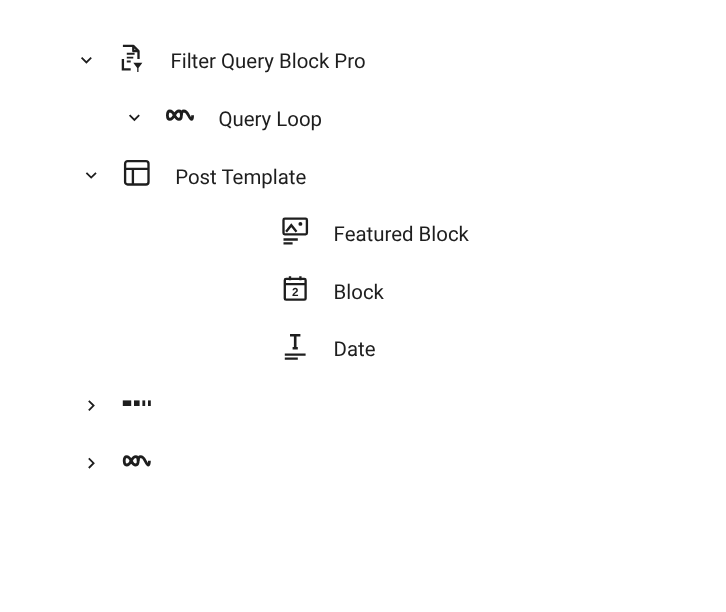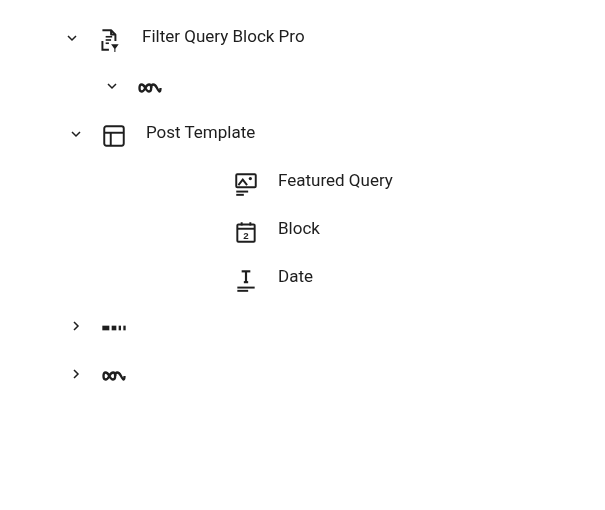--- a/index.html
+++ b/index.html
@@ -8,21 +8,21 @@
       padding: 0;
     }
     body {
       font-family: -apple-system, BlinkMacSystemFont, "Segoe UI", Roboto, sans-serif;
       background: #fff;
       padding: 20px 0 0 0;
       color: #1e1e1e;
     }
     .tree-item {
       display: flex;
-      align-items: flex-start;
+      align-items: flex-end;
       padding: 6px 0;
       cursor: pointer;
       min-height: 48px;
     }
     .caret {
       width: 24px;
       height: 24px;
       display: flex;
       align-items: center;
       justify-content: center;
@@ -80,20 +80,21 @@
     <svg width="14" height="14" viewBox="0 0 14 14" fill="none">
       <path d="M3 5 L7 9 L11 5" stroke="#1e1e1e" stroke-width="1.5" fill="none"></path>
     </svg>
   </span>
   <span class="icon">
     <svg width="28" height="28" viewBox="0 0 24 24" fill="none">
       <path d="M3 12 C3 8, 6 8, 8 12 C10 16, 13 16, 13 12 C13 8, 10 8, 8 12 C6 16, 3 16, 3 12 Z" stroke="#1e1e1e" stroke-width="2" fill="none"></path>
       <path d="M13 12 C13 8, 16 8, 18 12 C20 16, 21 16, 21 12" stroke="#1e1e1e" stroke-width="2" fill="none"></path>
     </svg>
   </span>
+  <span class="label">Query Loop</span>
 </div>
 
 <div class="tree-item indent-2">
   <span class="caret">
     <svg width="14" height="14" viewBox="0 0 14 14" fill="none">
       <path d="M3 5 L7 9 L11 5" stroke="#1e1e1e" stroke-width="1.5" fill="none"></path>
     </svg>
   </span>
   <span class="icon">
     <svg width="26" height="26" viewBox="0 0 24 24" fill="none">
@@ -109,21 +110,21 @@
   <span class="caret-spacer"></span>
   <span class="icon">
     <svg width="26" height="26" viewBox="0 0 24 24" fill="none">
       <rect x="3" y="3" width="18" height="12" rx="1" stroke="#1e1e1e" stroke-width="1.8" fill="none"></rect>
       <path d="M5 13 L9 8 L13 13" stroke="#1e1e1e" stroke-width="1.8" fill="none"></path>
       <circle cx="16" cy="7" r="1.5" fill="#1e1e1e"></circle>
       <line x1="3" y1="19" x2="14" y2="19" stroke="#1e1e1e" stroke-width="1.8"></line>
       <line x1="3" y1="22" x2="10" y2="22" stroke="#1e1e1e" stroke-width="1.8"></line>
     </svg>
   </span>
-  <span class="label">Featured Query</span>
+  <span class="label">Featured Block</span>
 </div>
 
 <div class="tree-item indent-3">
   <span class="caret-spacer"></span>
   <span class="icon">
     <svg width="26" height="26" viewBox="0 0 24 24" fill="none">
       <rect x="4" y="5" width="16" height="16" rx="1" stroke="#1e1e1e" stroke-width="1.8" fill="none"></rect>
       <line x1="4" y1="9" x2="20" y2="9" stroke="#1e1e1e" stroke-width="1.8"></line>
       <line x1="8" y1="3" x2="8" y2="6" stroke="#1e1e1e" stroke-width="1.8"></line>
       <line x1="16" y1="3" x2="16" y2="6" stroke="#1e1e1e" stroke-width="1.8"></line>

